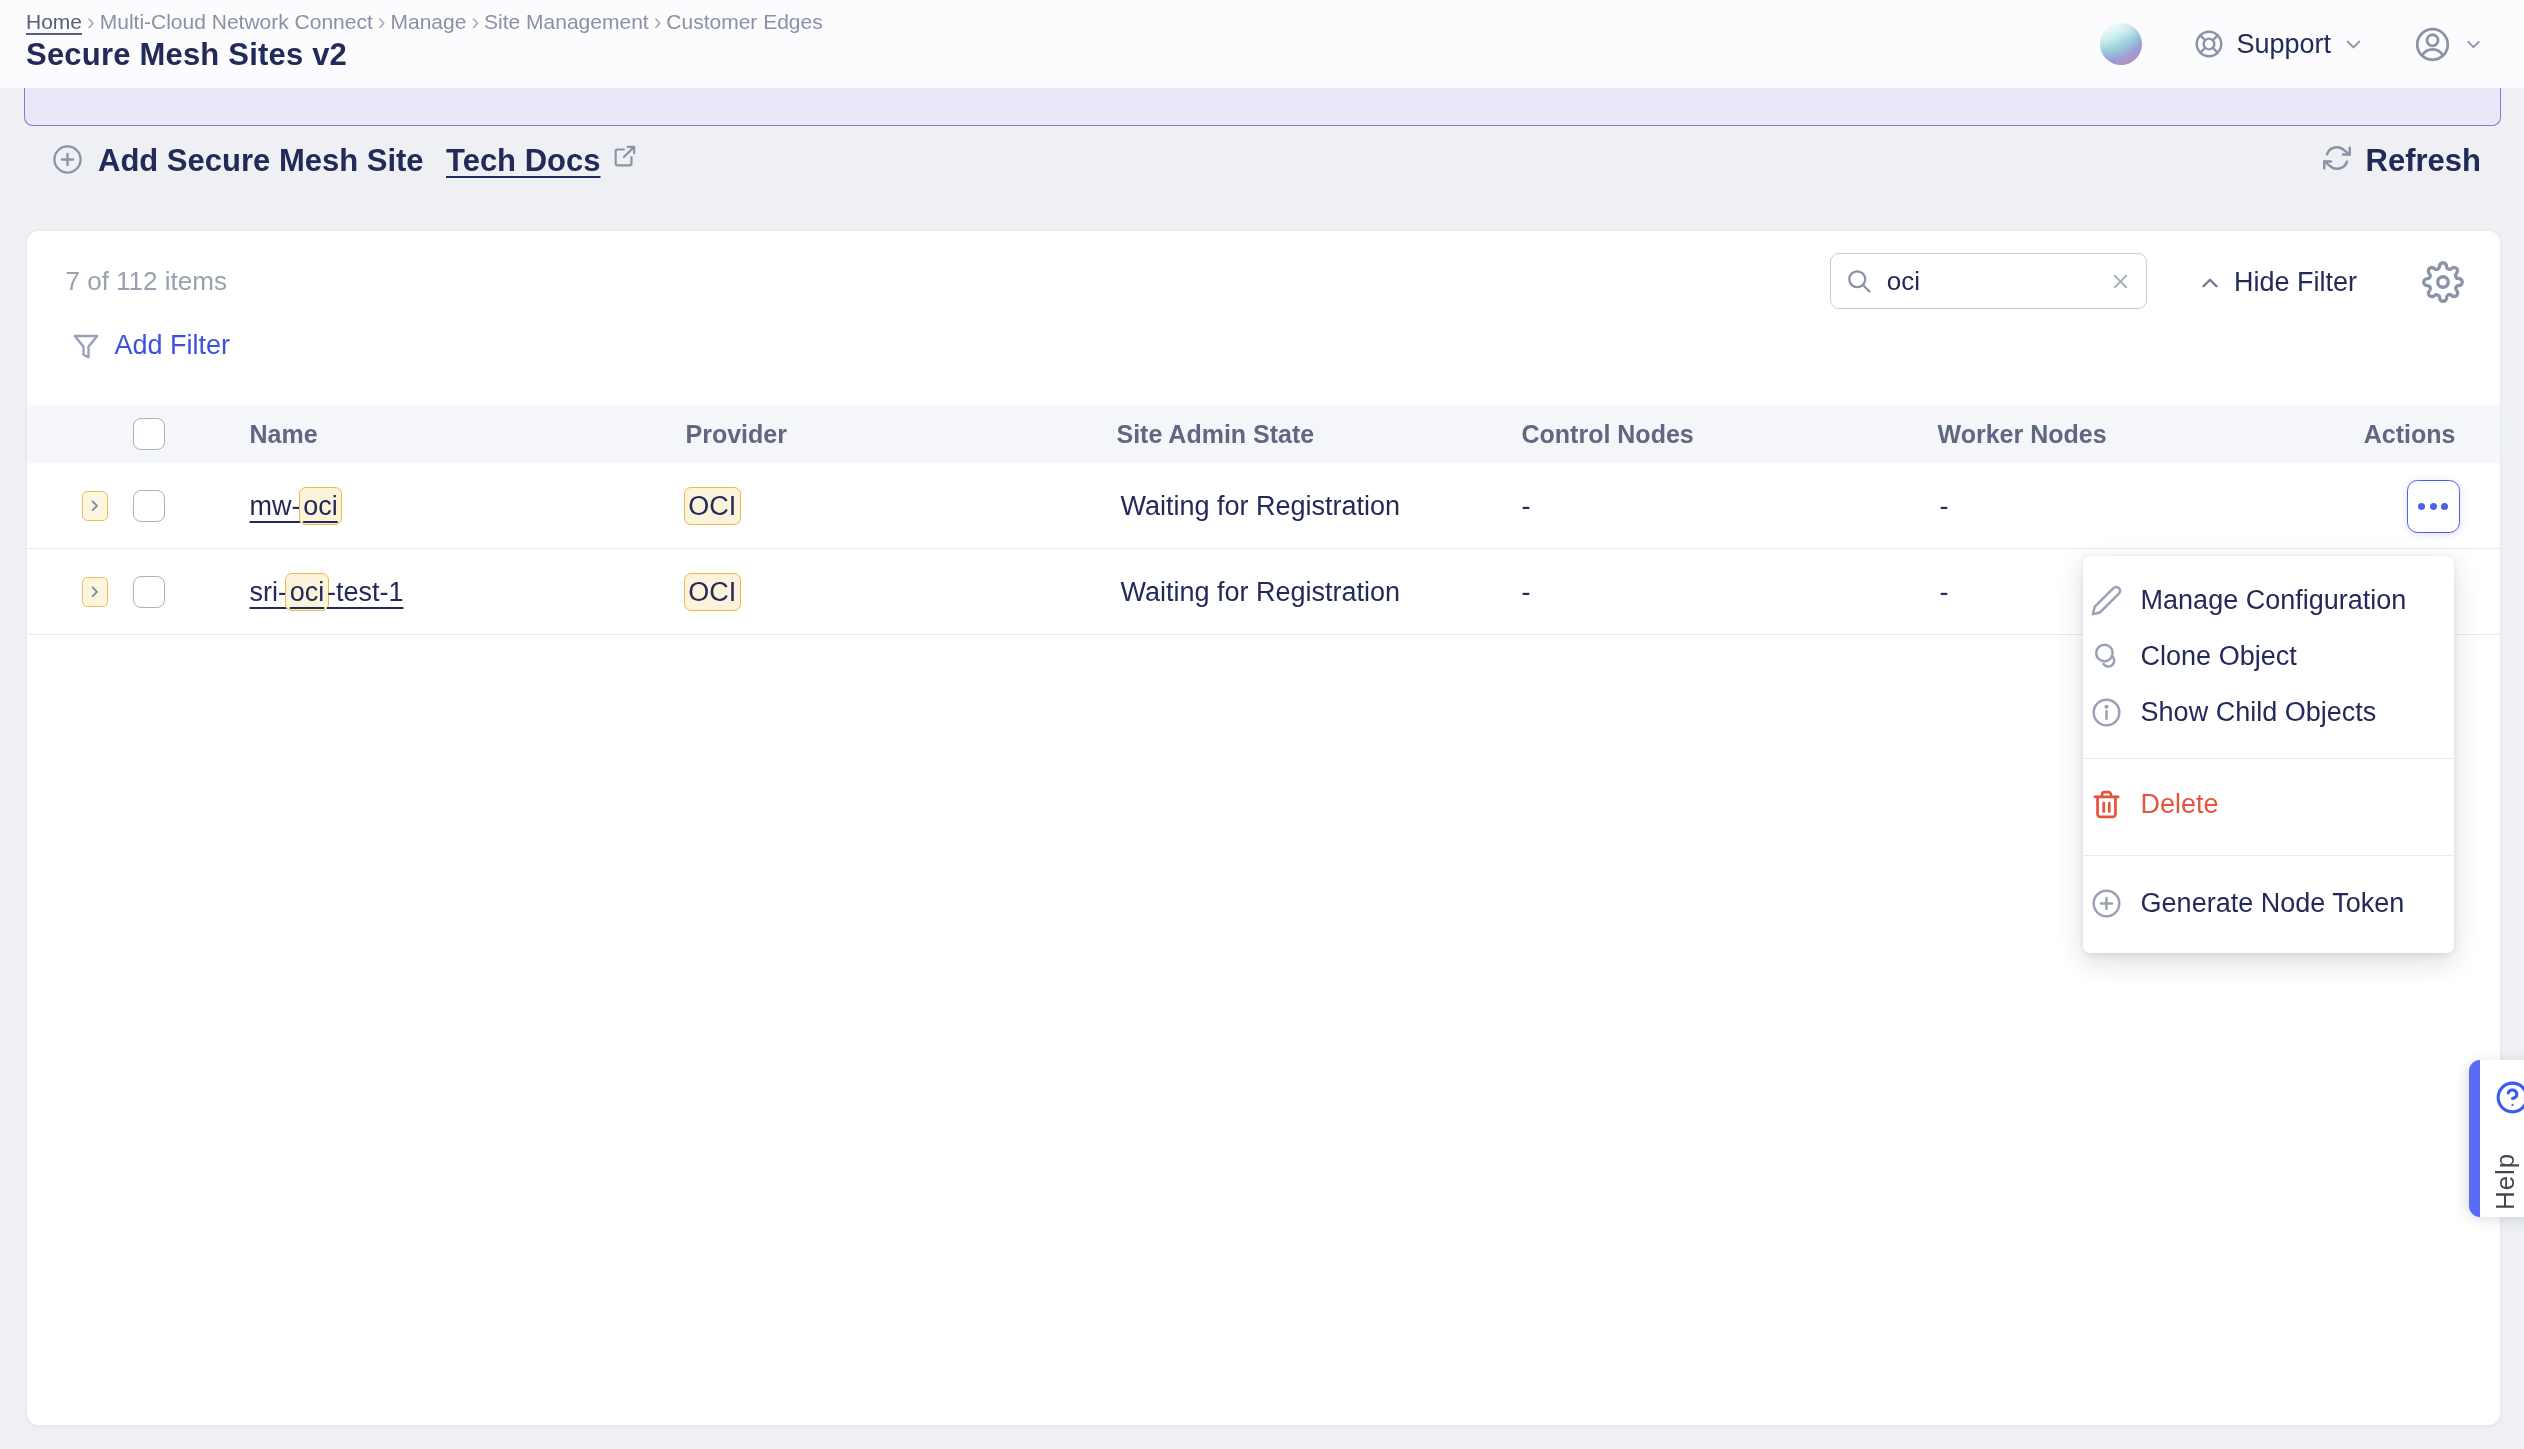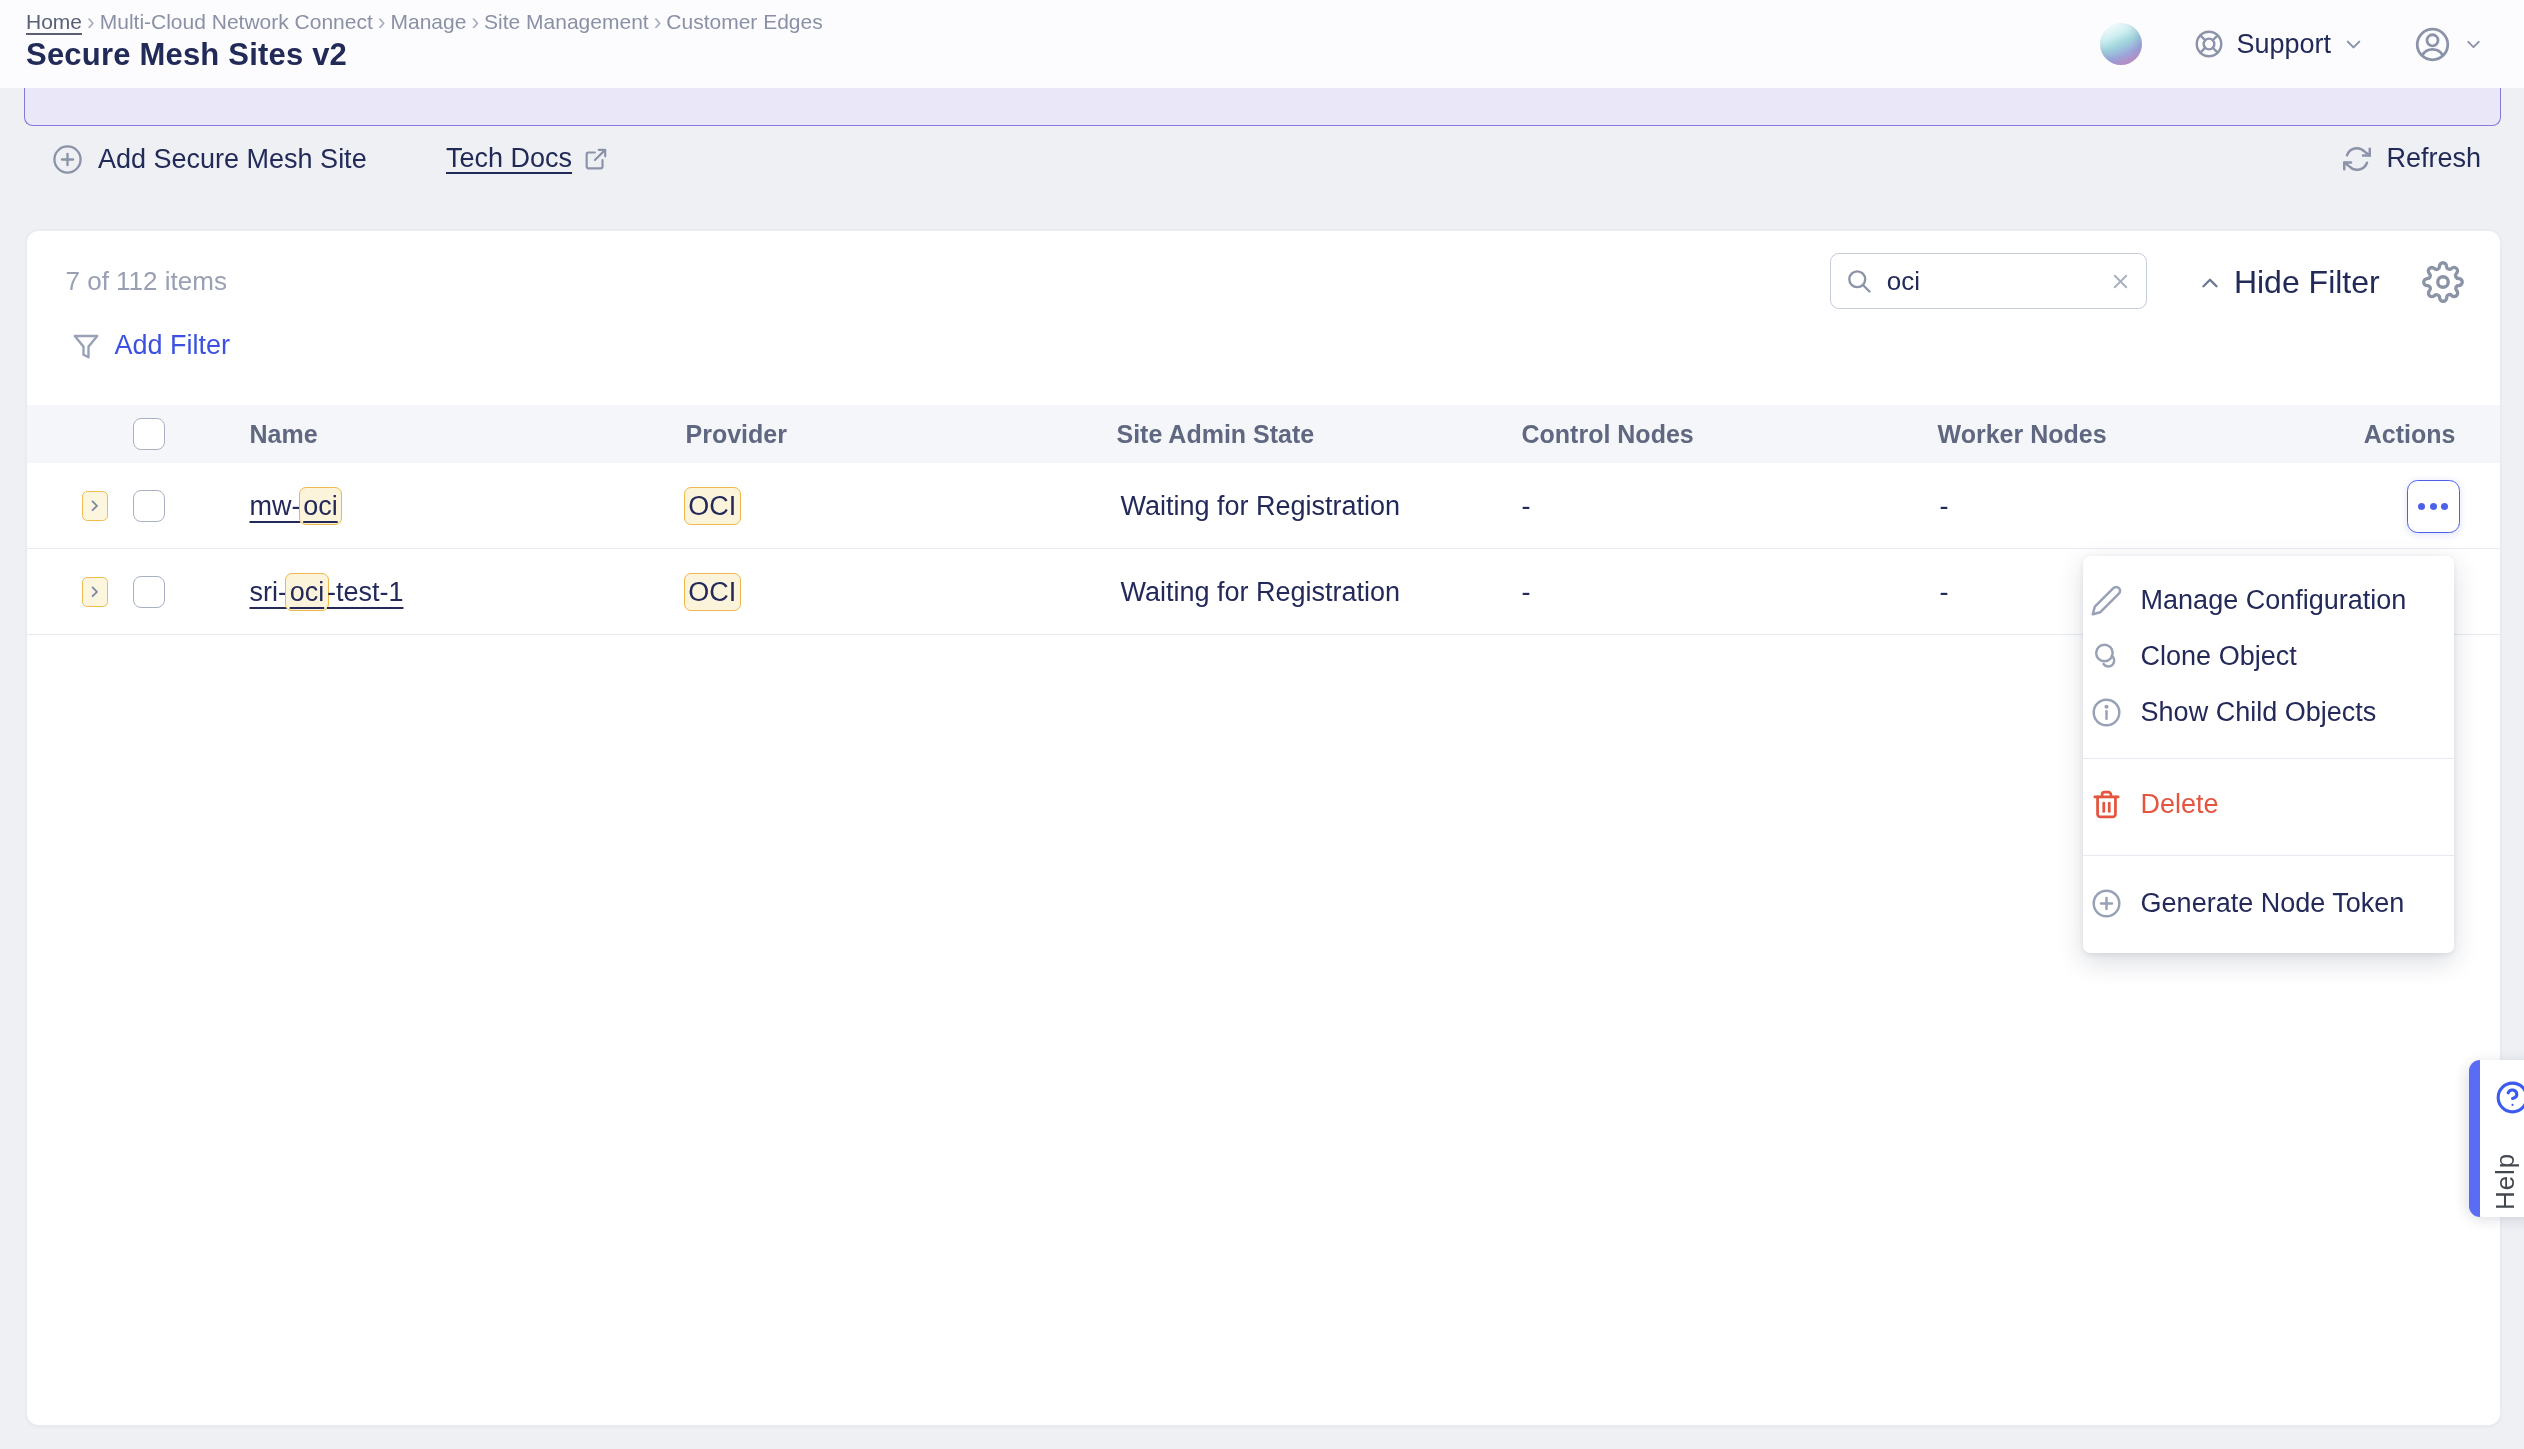--- a/index.html
+++ b/index.html
@@ -22,35 +22,35 @@
     box-shadow:inset -3.5px -5.3px 8.8px rgba(120,90,160,.25)}
   .support{display:flex;align-items:center;gap:11.4px;margin-left:51px;font-size:27px;font-weight:500;color:#222a58;cursor:pointer}
   .avatar-group{display:flex;align-items:center;gap:10.6px;margin-left:48px;cursor:pointer}
   .icon-gray{color:#8b93a8}
   .icon-chev{color:#8b93a8}
   
   .banner{position:absolute;left:24px;right:24px;top:88px;height:38px;box-sizing:border-box;
     background:#eae7f9;border:1.8px solid #8677d9;border-top:none;border-radius:0 0 8.8px 8.8px}
   
   .toolbar{position:absolute;left:0;top:132px;width:100%;height:66px}
-  .tool-btn{position:absolute;display:flex;align-items:center;gap:14px;font-size:27px;font-weight:400;color:#222a58;cursor:pointer}
+  .tool-btn{position:absolute;display:flex;align-items:flex-start;gap:14px;font-size:31px;font-weight:700;color:#222a58;cursor:pointer}
   .add-site{left:51px;top:11.4px}
   .techdocs{left:446px;top:11.4px;gap:11.4px}
   .techdocs .td-label{text-decoration:underline;text-underline-offset:5.3px;text-decoration-thickness:1.8px}
   .refresh{right:44px;top:11.4px}
   
   .card{position:absolute;left:25.5px;top:230px;width:2475px;height:1196px;box-sizing:border-box;
     background:#fff;border:0.9px solid #e8ebf1;border-radius:12.3px;box-shadow:0 0.9px 2.6px rgba(25,35,70,.05)}
   .items-count{position:absolute;left:39px;top:35px;font-size:26px;color:#99a0b4}
   .search-box{position:absolute;left:1803px;top:22px;width:317px;height:56px;box-sizing:border-box;
     display:flex;align-items:center;gap:12.3px;padding:0 14px;background:#fff;border:1.8px solid #c5cbd8;border-radius:8.8px}
   .search-input{flex:1;min-width:0;border:none;outline:none;background:transparent;font-family:inherit;font-size:26px;color:#222a58}
   .clear-x{color:#a8afc0;cursor:pointer}
   .hide-filter{position:absolute;left:2170px;top:32px;height:39px;display:flex;align-items:center;gap:11.4px;
-    font-size:32px;font-weight:500;color:#222a58;cursor:pointer}
+    font-size:27px;font-weight:500;color:#222a58;cursor:pointer}
   .gear-btn{position:absolute;left:2395px;top:30px;width:42px;height:42px;color:#8b93a7;cursor:pointer}
   .add-filter{position:absolute;left:44px;top:99px;display:flex;align-items:center;gap:14px;
     font-size:27px;font-weight:500;color:#3c51e0;cursor:pointer}
   .add-filter .funnel{color:#98a1b5}
   
   .thead{position:absolute;left:0;top:174px;width:100%;height:58px;background:#f5f6f9}
   .th{position:absolute;top:0;height:58px;line-height:58px;font-size:25px;font-weight:600;color:#5f6880;white-space:nowrap}
   .checkbox{box-sizing:border-box;width:32px;height:32px;background:#fff;border:1.8px solid #a9b1c3;border-radius:8px;cursor:pointer}
   .th-check{position:absolute;left:106px;top:13px}
   .trow{position:absolute;left:0;width:100%;height:86px;box-sizing:border-box;border-bottom:0.9px solid #e7eaf1;background:#fff}

